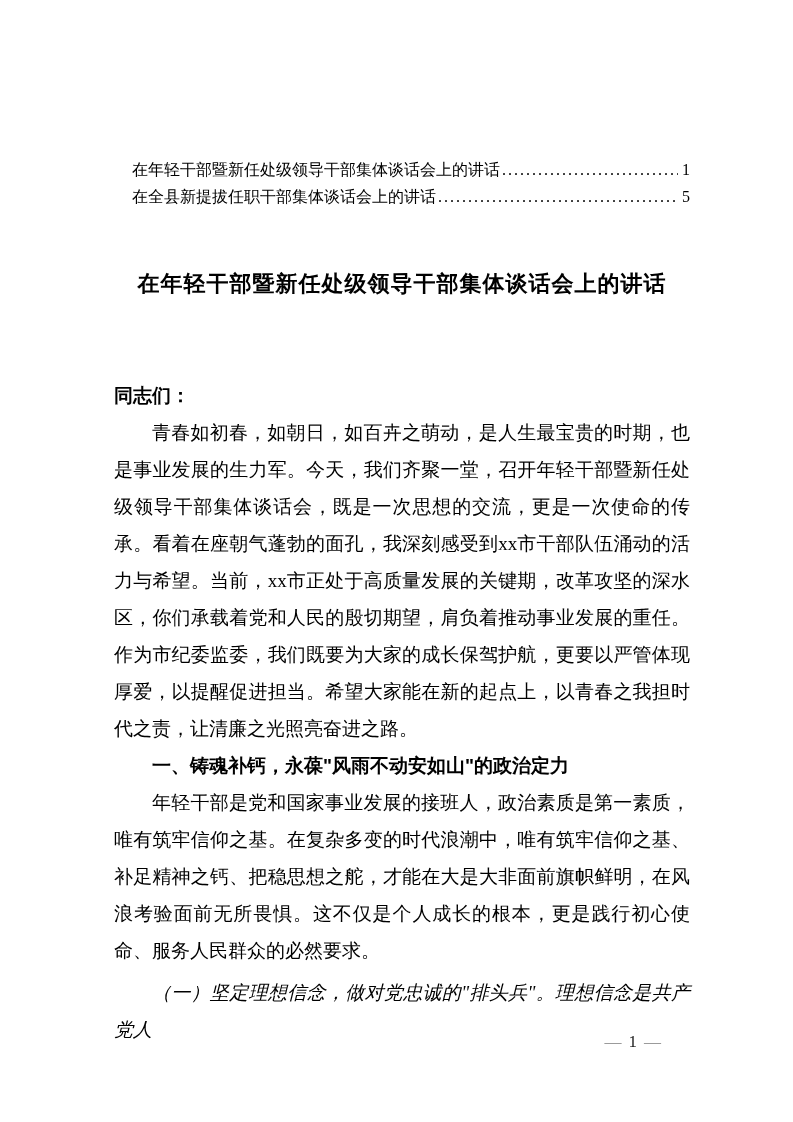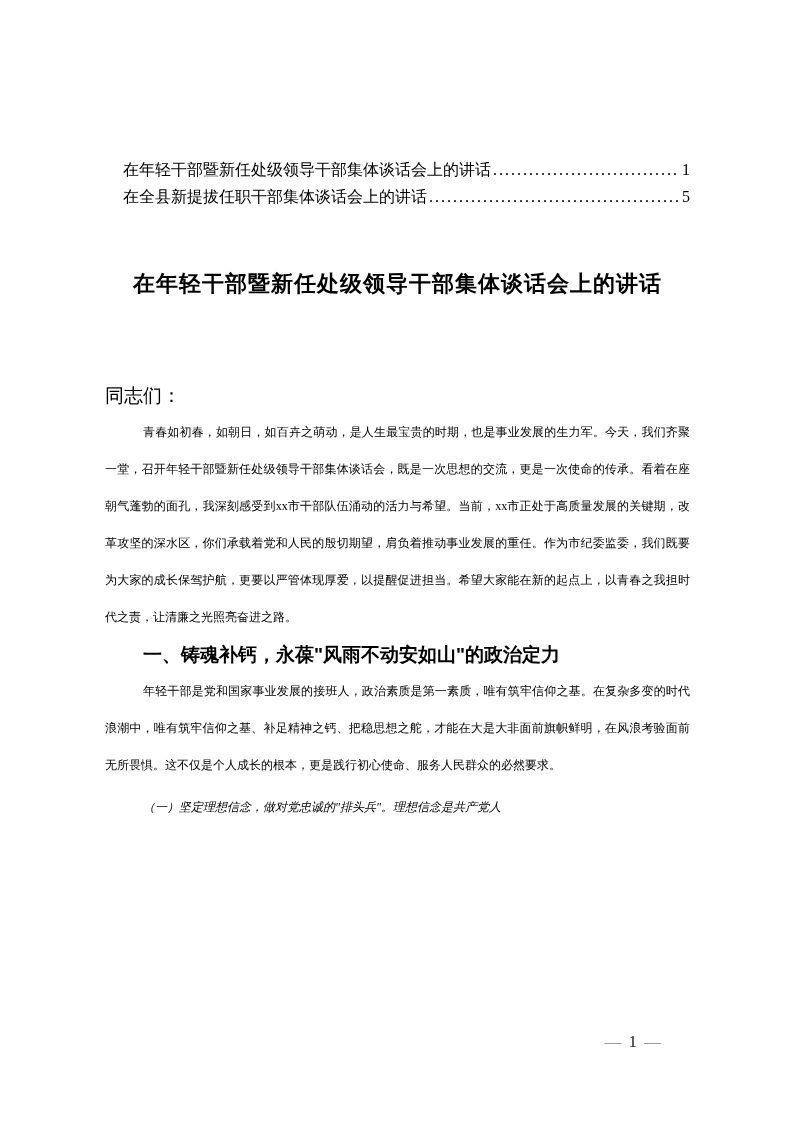--- a/index.html
+++ b/index.html
@@ -9,20 +9,21 @@
   }
   .page {
     position: relative;
     width: 793px;
     height: 1122px;
     background: #ffffff;
     overflow: hidden;
     font-family: "Liberation Serif", "DejaVu Serif", serif;
     color: #000000;
     box-sizing: border-box;
+    padding-left: 9px;
   }
   .content {
     margin-left: 105px;
     margin-right: 103px; 
   }
   
   .toc {
     padding-top: 156px;
     padding-left: 18px;
     font-size: 16px;
@@ -60,24 +61,25 @@
     font-size: 22px;
     line-height: 34px;
     text-align: center;
     letter-spacing: 1px;
   }
   
   .salutation {
     margin-top: 76px;
     font-size: 19px;
     line-height: 37px;
+    font-weight: bold;
   }
   .body-para {
     margin: 0;
-    font-size: 12px;
+    font-size: 19px;
     line-height: 37px;
     text-align: justify;
     text-justify: inter-character;
     text-indent: 38px;
     word-break: break-all;
   }
   .section-heading {
     margin: 0;
     font-family: "Liberation Sans", "DejaVu Sans", sans-serif;
     font-weight: bold;

